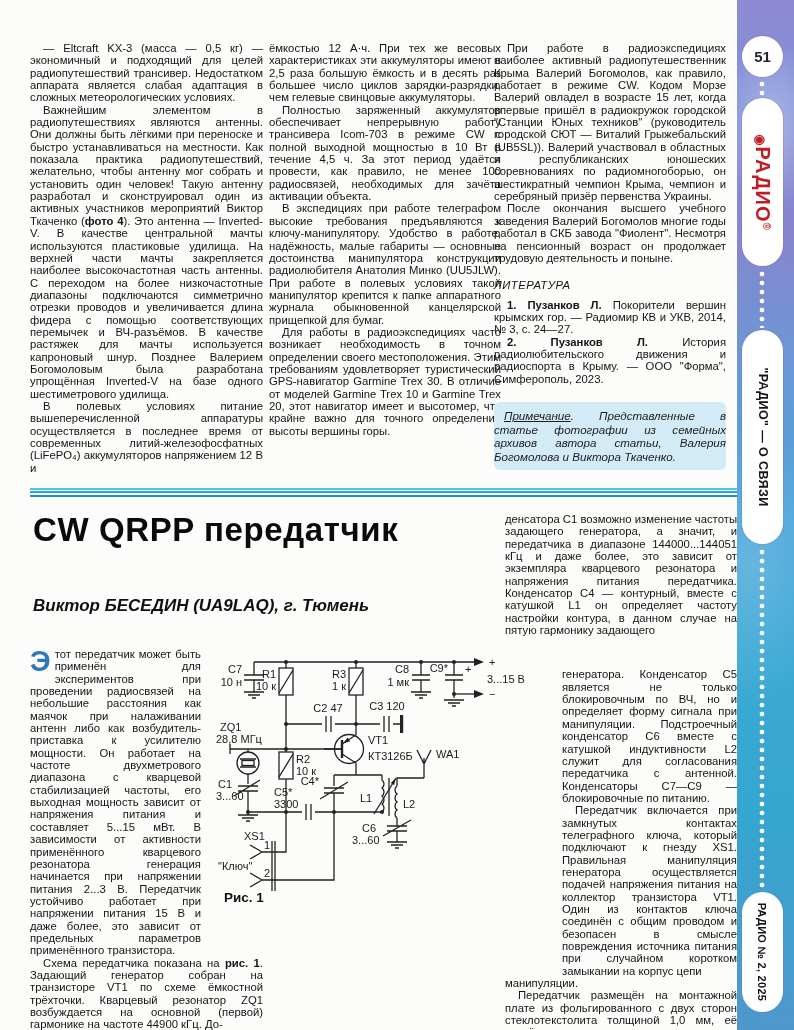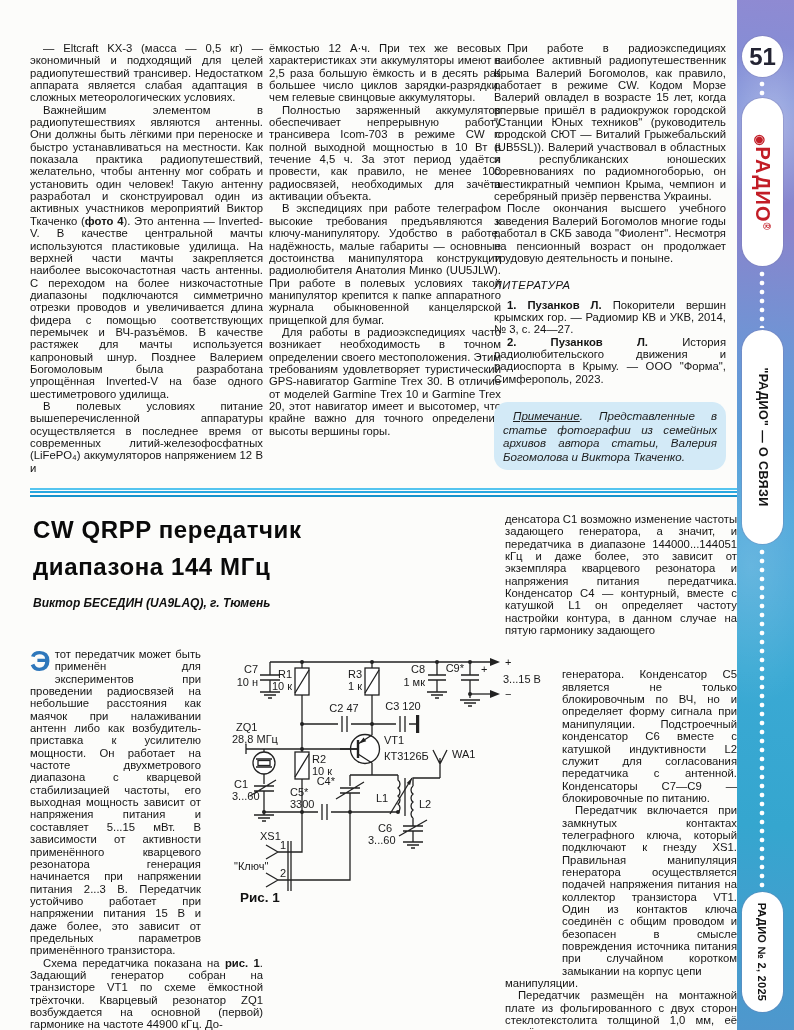--- a/index.html
+++ b/index.html
@@ -12,64 +12,64 @@
   .col p{margin:0;text-indent:13px;}
   .col p.noind{text-indent:0;}
   .b{font-weight:bold;}
   .u{text-decoration:underline;}
   
   .c1t{left:30px;top:42px;width:233px;}
   .c2t{left:269px;top:42px;width:232px;}
   .c3t{left:494px;top:42px;width:232px;}
   .lit-head{margin:15px 0 7px;letter-spacing:.5px;font-style:italic;}
   .note-box{
-    margin-top:17px;background:#d3eaf7;border-radius:14px;padding:7px 9px;
+    margin-top:17px;background:#d3eaf7;border-radius:6px;padding:7px 0;
     font-style:italic;font-size:11.6px;line-height:13.6px;color:#1d1d1d;
   }
   .note-box p{text-indent:10px;}
   
   .sep{
     position:absolute;left:30px;top:488px;width:707px;height:9px;
     background:linear-gradient(#54c4ef 0 2px,transparent 2px 3.5px,#29a8e0 3.5px 5.5px,transparent 5.5px 7px,#1793cc 7px 9px);
   }
   
   .title{position:absolute;left:33px;top:511px;width:470px;font-weight:bold;
-    font-size:24px;line-height:37px;letter-spacing:.6px;color:#0a0a0a;}
-  .author{position:absolute;left:33px;top:596px;font-size:12px;font-weight:bold;font-style:italic;color:#101010;}
+    font-size:33px;line-height:37px;letter-spacing:.6px;color:#0a0a0a;}
+  .author{position:absolute;left:33px;top:596px;font-size:17px;font-weight:bold;font-style:italic;color:#101010;}
   
   .c1b{left:30px;top:648px;width:233px;}
   .narrow{width:171px;}
   .c2b{left:269px;top:915px;width:232px;}
   .c3b{left:505px;top:513px;width:232px;}
   .seg2{padding-left:57px;margin-top:32px;}
   .dropcap{
     float:left;font-size:29px;line-height:25px;font-weight:bold;color:#2e77bb;
     margin:0 4px 0 0;padding-top:1px;
   }
   
-  .schematic{position:absolute;left:232px;top:646px;width:318px;height:262px;}
+  .schematic{position:absolute;left:216px;top:646px;width:318px;height:262px;}
   .schematic svg{display:block;}
   .s-label{font-family:"Liberation Sans",sans-serif;font-size:11px;fill:#1a1a1a;}
   .s-cap{font-family:"Liberation Sans",sans-serif;font-size:13.5px;font-weight:bold;fill:#111;}
   .wire{stroke:#222;stroke-width:1.3;fill:none;}
   .wire2{stroke:#222;stroke-width:2.4;fill:none;}
   .dot{fill:#222;}
   .comp{fill:#fff;stroke:#222;stroke-width:1.3;}
   
   .sidebar{
     position:absolute;right:0;top:0;width:57px;height:1030px;
     background:
       radial-gradient(80px 120px at 60% 12%, rgba(255,255,255,.35), transparent 70%),
       radial-gradient(120px 200px at 25% 55%, rgba(255,255,255,.18), transparent 70%),
       linear-gradient(185deg,#8f8ad2 0%,#7e90d8 10%,#8a84cc 22%,#6b97d6 35%,#4aa4da 50%,#3aa9d4 65%,#35a6cf 80%,#4f97cd 100%);
   }
   .page-circle{
     position:absolute;left:742px;top:36px;width:41px;height:41px;border-radius:50%;
     background:#fff;display:flex;align-items:center;justify-content:center;
-    font-size:24px;font-weight:bold;color:#242433;box-shadow:0 0 0 1px rgba(120,120,170,.35);
+    font-size:15px;font-weight:bold;color:#242433;box-shadow:0 0 0 1px rgba(120,120,170,.35);
   }
   .capsule{
     position:absolute;left:742px;width:41px;background:#fff;border-radius:21px;
     display:flex;align-items:center;justify-content:center;
     box-shadow:0 0 0 1px rgba(120,120,170,.3);
   }
   .capsule span{white-space:nowrap;transform:rotate(90deg);}
   .cap-logo{top:98px;height:168px;}
   .cap-logo span{font-size:20px;font-weight:bold;color:#c21d26;letter-spacing:1px;}
   .cap-logo .reg{font-size:10px;vertical-align:super;}
@@ -112,21 +112,20 @@
     <p><span class="b">2. Пузанков Л.</span><span> История радиолюбительского движения и радиоспорта в Крыму. — ООО "Форма", Симферополь, 2023.</span></p>
     <div class="note-box">
       <p><span class="u">Примечание</span><span>. Представленные в статье фотографии из семейных архивов автора статьи, Валерия Богомолова и Виктора Ткаченко.</span></p>
     </div>
   </div>
 
   <div class="sep"></div>
 
   <div class="title">
     <div>CW QRPP передатчик</div>
-    <div>диапазона 144 МГц</div>
   </div>
   <div class="author">Виктор БЕСЕДИН (UA9LAQ), г. Тюмень</div>
 
   <div class="col c1b">
     <div class="narrow">
       <p class="noind"><span class="dropcap">Э</span><span>тот передатчик может быть применён для экспериментов при проведении радиосвязей на небольшие расстояния как маячок при налаживании антенн либо как возбудитель-приставка к усилителю мощности. Он работает на частоте двухметрового диапазона с кварцевой стабилизацией частоты, его выходная мощность зависит от напряжения питания и составляет 5...15 мВт. В зависимости от активности применённого кварцевого резонатора генерация начинается при напряжении питания 2...3 В. Передатчик устойчиво работает при напряжении питания 15 В и даже более, это зависит от предельных параметров применённого транзистора.</span></p>
     </div>
     <p><span>Схема передатчика показана на </span><span class="b">рис. 1</span><span>. Задающий генератор собран на транзисторе VT1 по схеме ёмкостной трёхточки. Кварцевый резонатор ZQ1 возбуждается на основной (первой) гармонике на частоте 44900 кГц. До-</span></p>
   </div>
 

